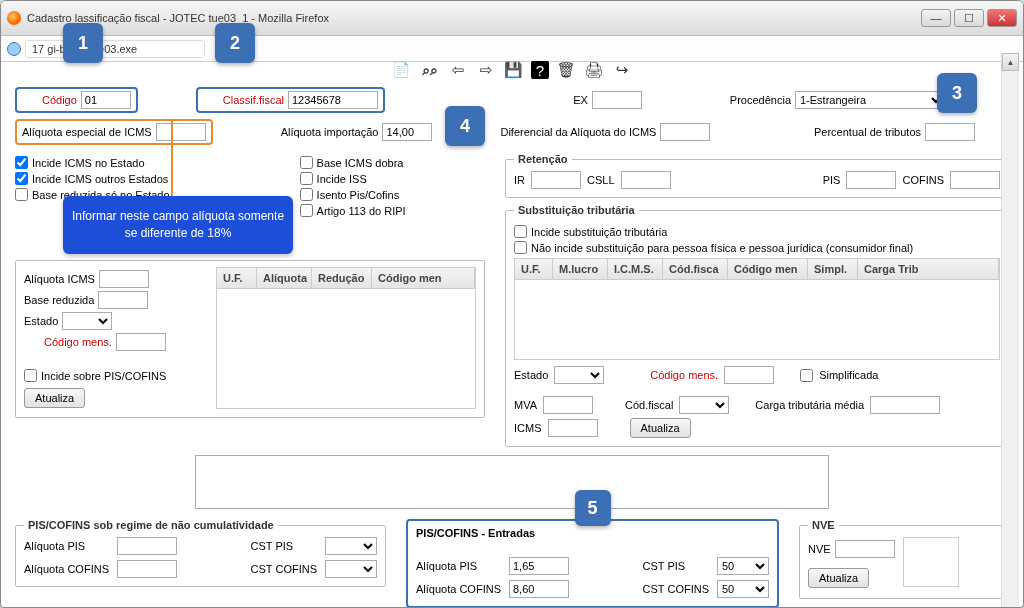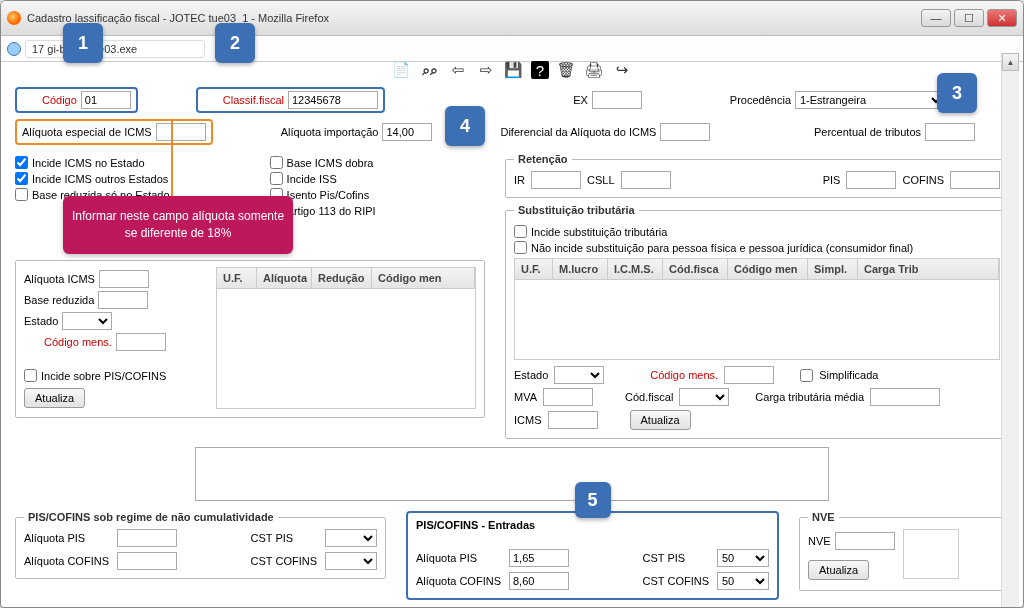--- a/index.html
+++ b/index.html
@@ -21,21 +21,21 @@
   .tbicon { width:22px; height:22px; border:1px solid transparent; display:flex; align-items:center; justify-content:center; font-size:15px; color:#333; }
   .row1 { display:flex; align-items:center; gap:4px; margin-top:4px; }
   .lbl { white-space:nowrap; }
   .lbl.red { color:#c00;margin-left:20px; }
   .txt { border:1px solid #aaa; background:#fff; height:18px; padding:0 3px; }
   .txtsm { width:50px; }
   .sel { border:1px solid #aaa; background:#fff; height:18px; }
   .stepmark { position:absolute; width:40px; height:40px; background:#3c6fb3; color:#fff; border-radius:6px; display:flex; align-items:center; justify-content:center; font-size:18px; font-weight:bold; box-shadow:0 2px 4px rgba(0,0,0,.3); z-index:10; }
   .codbox, .clsbox { border:2px solid #3c6fb3; border-radius:4px; padding:2px 5px; display:inline-flex; align-items:center; gap:4px; }
   .aliqbox { border:2px solid #e88b2f; border-radius:4px; padding:2px 5px; display:inline-flex; align-items:center; gap:4px; }
-  .tipbox { position:absolute; left:62px; top:195px; width:230px; background:#be185d; color:#fff; padding:12px 4px; border-radius:6px; text-align:center; font-size:12px; line-height:1.4; box-shadow:0 2px 5px rgba(0,0,0,.25); z-index:9; }
+  .tipbox { position:absolute; left:62px; top:195px; width:230px; background:#1d4ed8; color:#fff; padding:12px 4px; border-radius:6px; text-align:center; font-size:12px; line-height:1.4; box-shadow:0 2px 5px rgba(0,0,0,.25); z-index:9; }
   .tipbox::before { content:""; position:absolute; top:-76px; left:108px; width:2px; height:76px; background:#e88b2f; }
   .chkrow { display:flex; align-items:center; gap:4px; margin:3px 0; }
   input[type=checkbox]{ width:13px; height:13px; }
   fieldset { border:1px solid #bbb; border-radius:2px; padding:6px 8px 8px 8px; }
   legend { padding:0 4px; color:#333; font-weight:bold; }
   .btn { background:linear-gradient(#f8f8f8,#e2e2e2); border:1px solid #999; border-radius:3px; padding:3px 10px; cursor:pointer; }
   .tblhead { display:flex; background:linear-gradient(#f4f4f4,#e4e4e4); border:1px solid #ccc; }
   .tblhead > div { padding:4px 6px; border-right:1px solid #ccc; color:#444; font-weight:bold; }
   .tblbody { border:1px solid #ccc; border-top:none; background:#fff; }
   .twocol { display:flex; gap:20px; margin-top:8px; }
@@ -127,21 +127,21 @@
       <input class="txt txtsm" style="">
       <div class="spacer"></div>
       <span class="lbl">Percentual de tributos</span>
       <input class="txt txtsm" style="">
       <div style="width:30px;"></div>
     </div>
 
     <div class="twocol">
 
       <div class="leftcol">
-        <div style="display:flex; ">
+        <div style="display:flex; gap:30px;">
           <div>
             <div class="chkrow">
                 <input type="checkbox" checked="" style="">
                 <span>Incide ICMS no Estado</span>
               </div>
             <div class="chkrow">
                 <input type="checkbox" checked="" style="">
                 <span>Incide ICMS outros Estados</span>
               </div>
             <div class="chkrow">
@@ -248,21 +248,21 @@
           <div class="subrow" style="margin-top:6px;">
             <span class="lbl">Estado</span>
               <select class="sel txtsm"><option></option></select>
             <div style="width:14px;"></div>
             <span class="lbl red">Código mens.</span>
               <input class="txt txtsm" style="">
             <div style="width:14px;"></div>
             <input type="checkbox" style="">
               <span>Simplificada</span>
           </div>
-          <div class="subrow" style="margin-top:4px;">
+          <div class="subrow" style="margin-top:12px;">
             <span class="lbl">MVA</span>
               <input class="txt txtsm" style="">
             <div style="width:20px;"></div>
             <span class="lbl">Cód.fiscal</span>
               <select class="sel txtsm"><option></option></select>
             <div style="width:14px;"></div>
             <span class="lbl">Carga tributária média</span>
               <input class="txt" style="width: 70px;">
           </div>
           <div class="subrow" style="margin-top:4px;">

